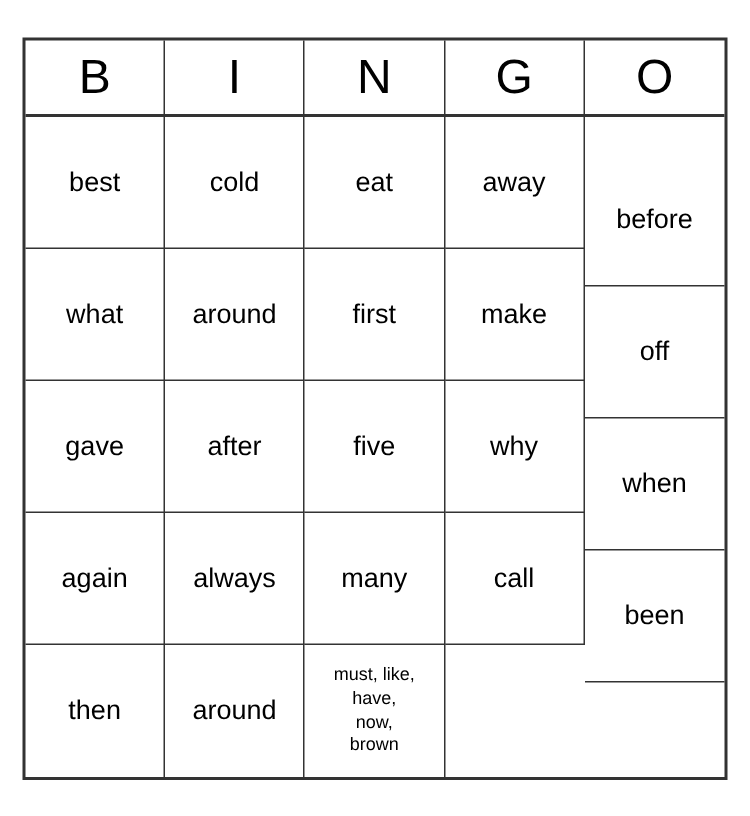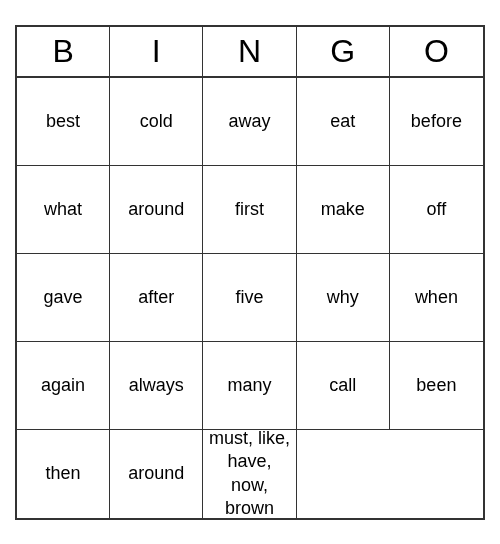--- a/index.html
+++ b/index.html
@@ -42,57 +42,58 @@
       display: flex;
       align-items: center;
       justify-content: center;
       text-align: center;
       font-size: 18px;
       padding: 0;
       min-height: 88px;
     }
     .cell:nth-child(5n) {
       border-right: none;
+      margin-top: 25px;
     }
     .cell:nth-child(n+21) {
       border-bottom: none;
     }
   </style>
 </head>
 <body>
 
 <div class="bingo-card">
   <div class="header-row">
     <div class="header-cell">B</div>
     <div class="header-cell">I</div>
     <div class="header-cell">N</div>
     <div class="header-cell">G</div>
     <div class="header-cell">O</div>
   </div>
   <div class="grid">
   <div class="cell">best</div>
       <div class="cell">cold</div>
+      <div class="cell">eat</div>
       <div class="cell">away</div>
-      <div class="cell">eat</div>
       <div class="cell">before</div>
       <div class="cell">what</div>
       <div class="cell">around</div>
       <div class="cell">first</div>
       <div class="cell">make</div>
       <div class="cell">off</div>
       <div class="cell">gave</div>
       <div class="cell">after</div>
       <div class="cell">five</div>
       <div class="cell">why</div>
       <div class="cell">when</div>
       <div class="cell">again</div>
       <div class="cell">always</div>
       <div class="cell">many</div>
       <div class="cell">call</div>
       <div class="cell">been</div>
       <div class="cell">then</div>
       <div class="cell">around</div>
-      <div class="cell" style="font-size: 18px; line-height: 1.3; white-space: pre-line;">must, like,
+      <div class="cell" style="font-size: 12px; line-height: 1.3; white-space: pre-line;">must, like,
 have,
 now,
 brown</div>
     </div>
 </div>
 
 </body></html>

